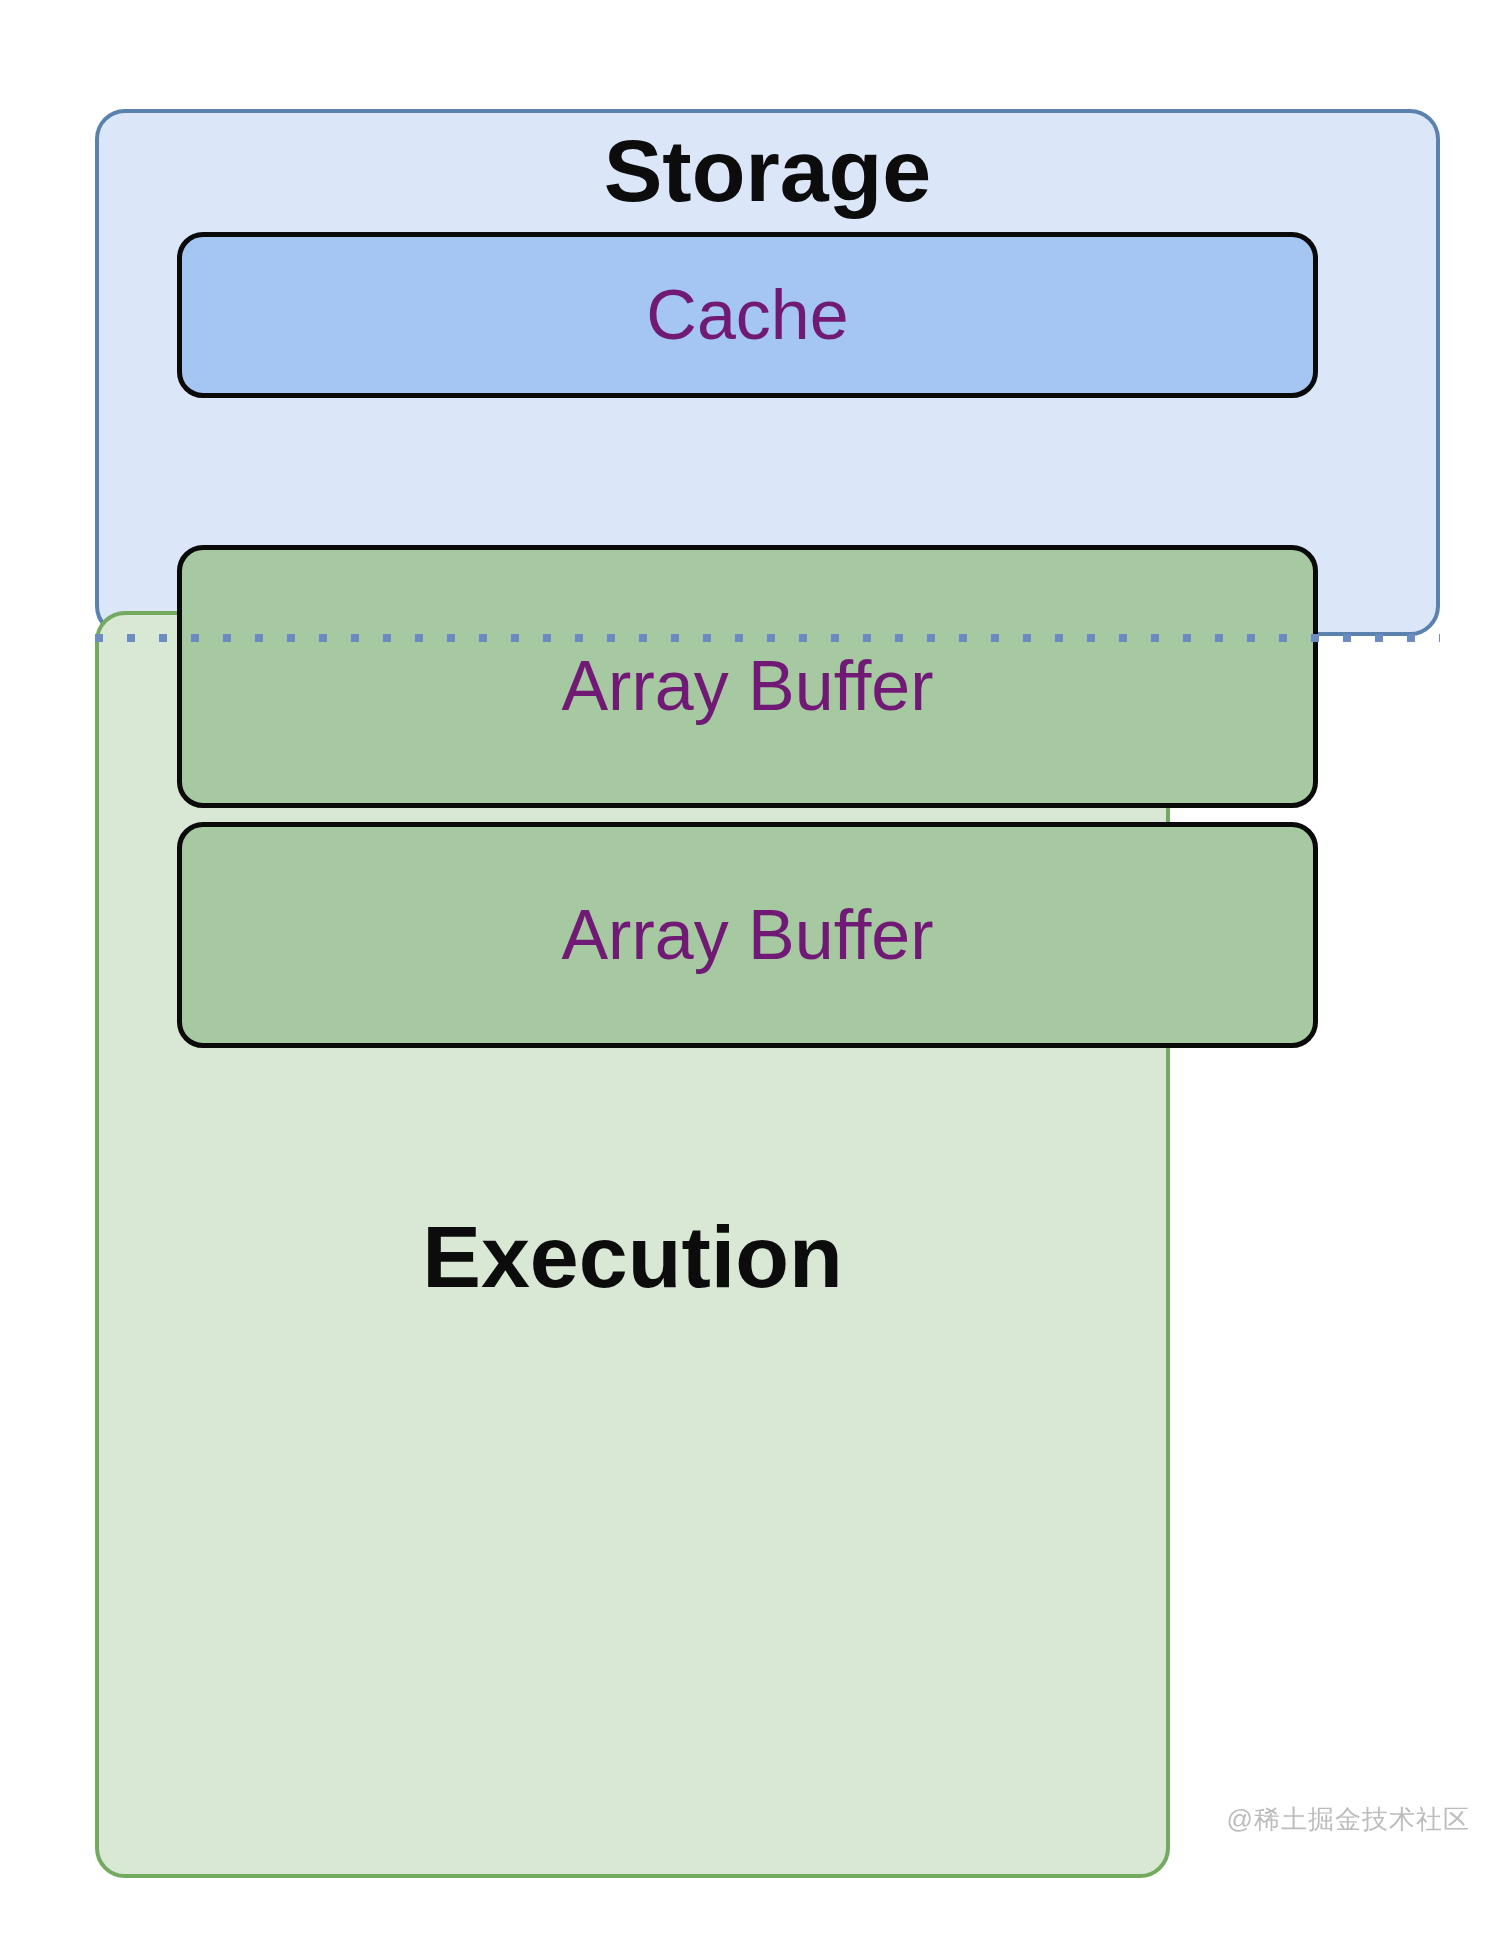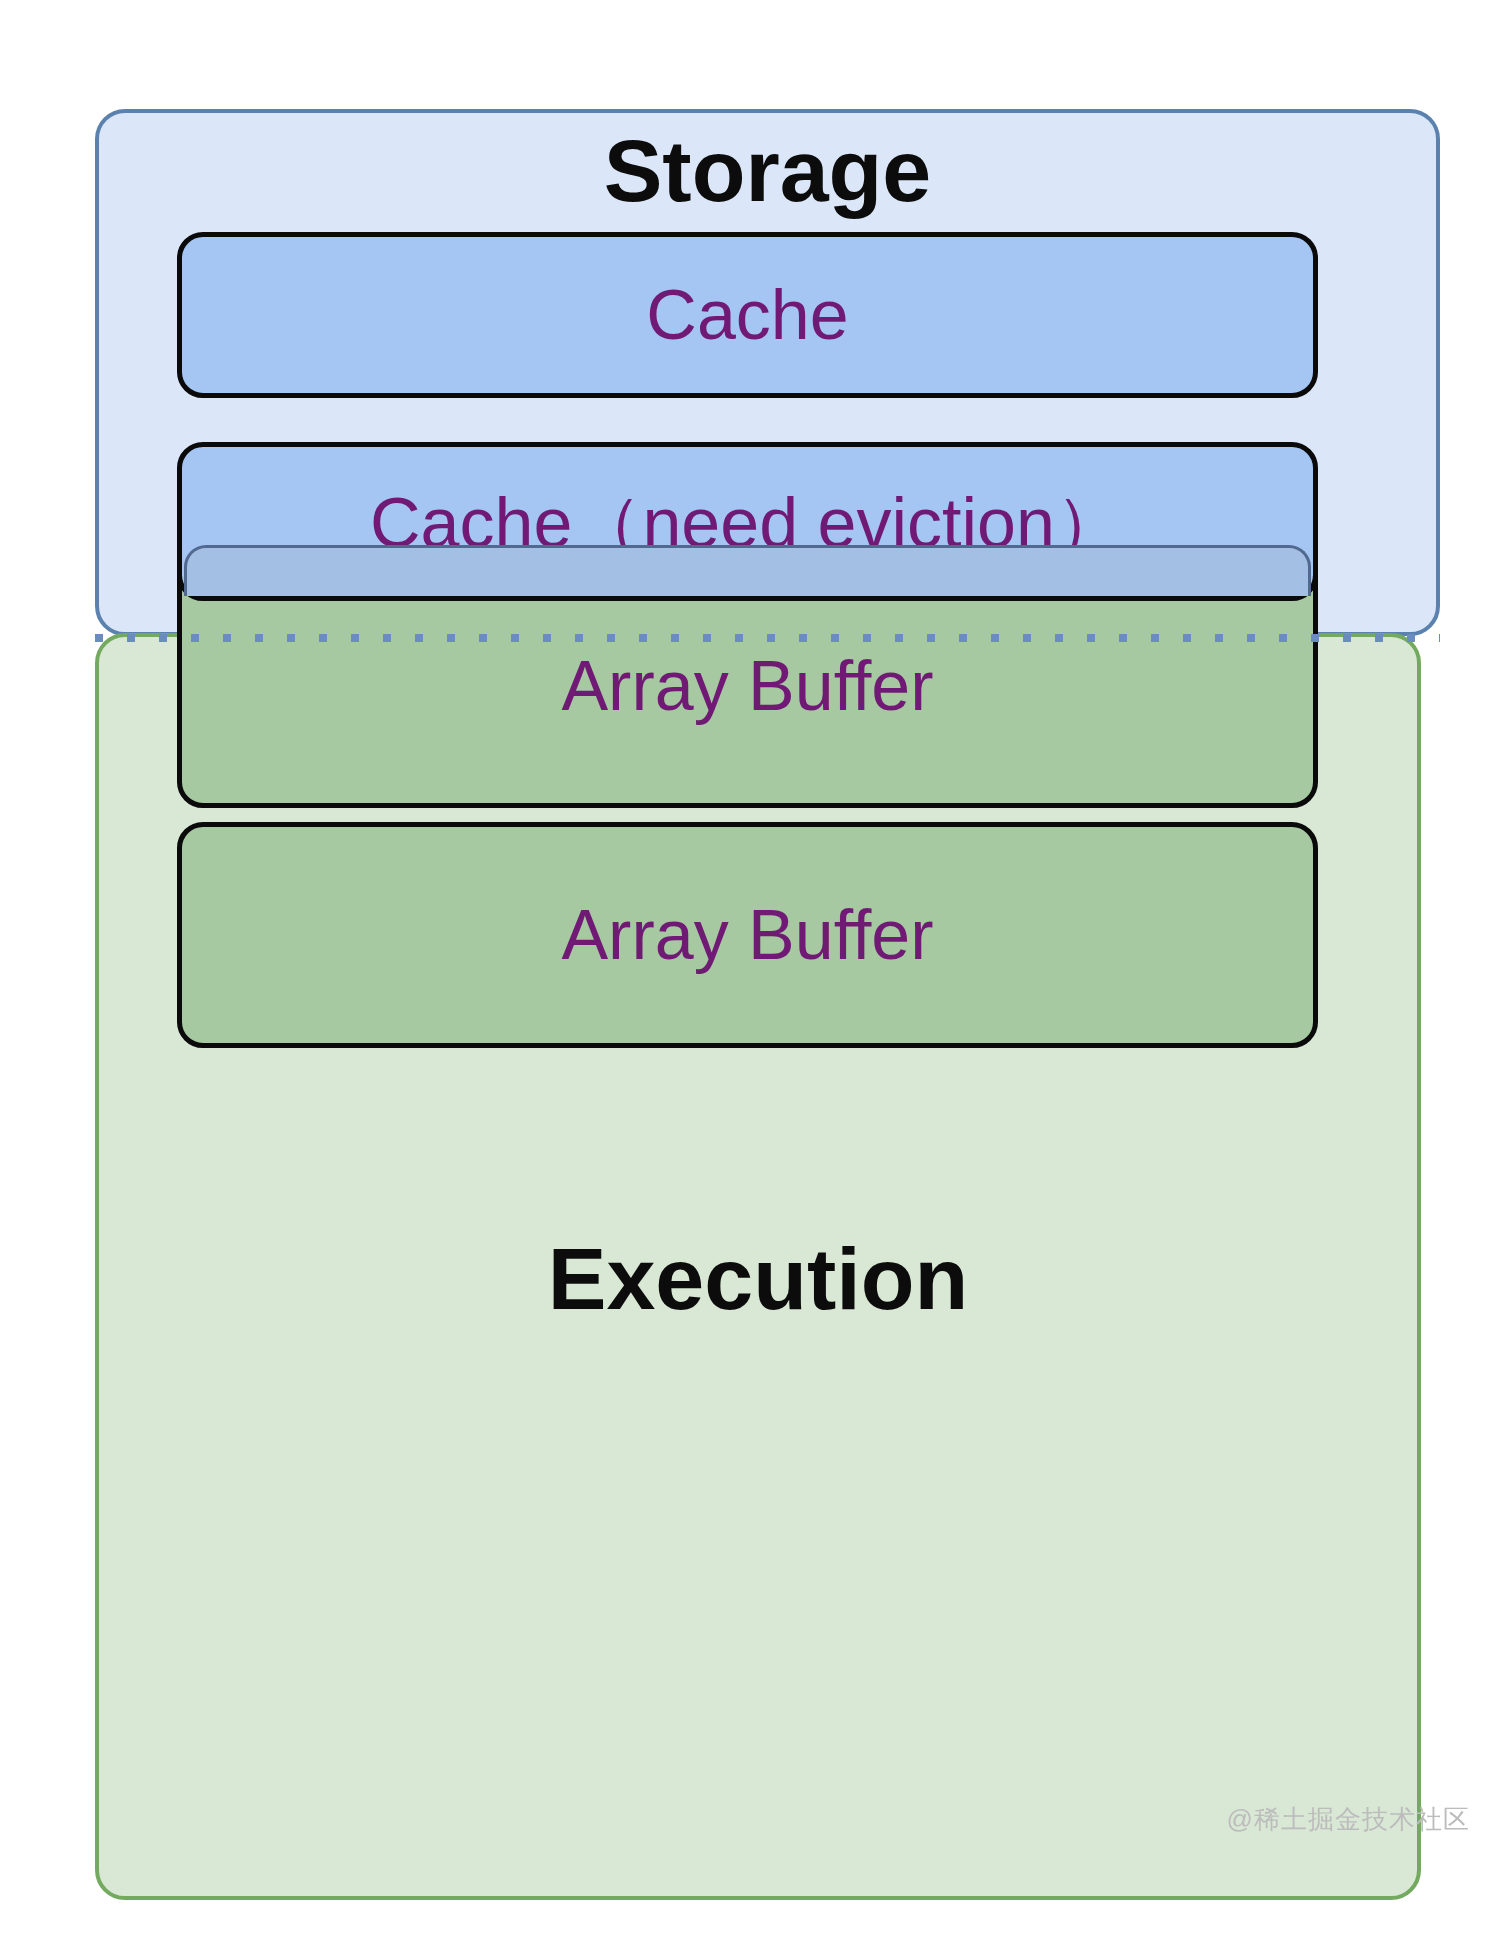--- a/index.html
+++ b/index.html
@@ -22,22 +22,22 @@
     border-radius: 30px;
   }
   .storage-region {
     left: 95px; top: 93px;
     width: 1345px; height: 527px;
     background: var(--storage-fill, #dbe7f9);
     border: 4px solid var(--storage-border, #5b82ae);
     z-index: 1;
   }
   .execution-region {
-    left: 95px; top: 617px;
-    width: 1326px; height: 1267px;
+    left: 95px; top: 595px;
+    width: 1075px; height: 1267px;
     background: var(--execution-fill, #d8e8d4);
     border: 4px solid var(--execution-border, #74aa60);
     z-index: 2;
   }
   .big-title {
     position: absolute;
     left: 0; width: 100%;
     text-align: center;
     font-size: 88px;
     font-weight: bold;
@@ -141,24 +141,20 @@
   </div>
 
   <div class="inner-box array-buffer-1">
     <span class="label">Array Buffer</span>
   </div>
 
   <div class="inner-box cache-box">
     <span class="label">Cache</span>
   </div>
 
-  <div class="inner-box cache-eviction-box">
-    <span class="label">Cache（need eviction）</span>
-    <div class="overlap-band"></div>
-  </div>
 
   <div class="inner-box array-buffer-2">
     <span class="label">Array Buffer</span>
   </div>
 
   <div class="dotted-line"></div>
 
   <div class="watermark">@稀土掘金技术社区</div>
 
 </div>

